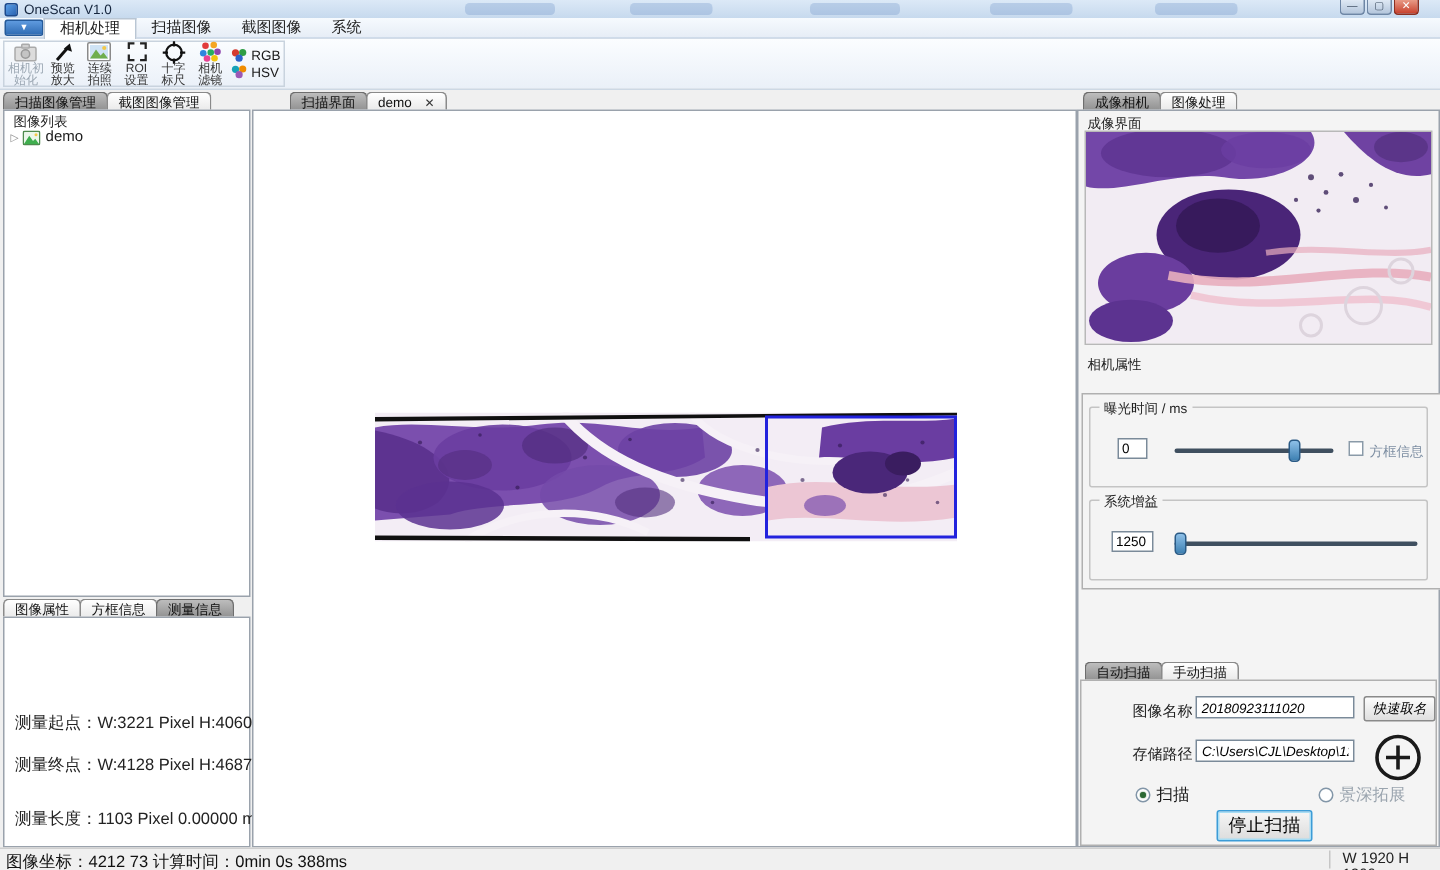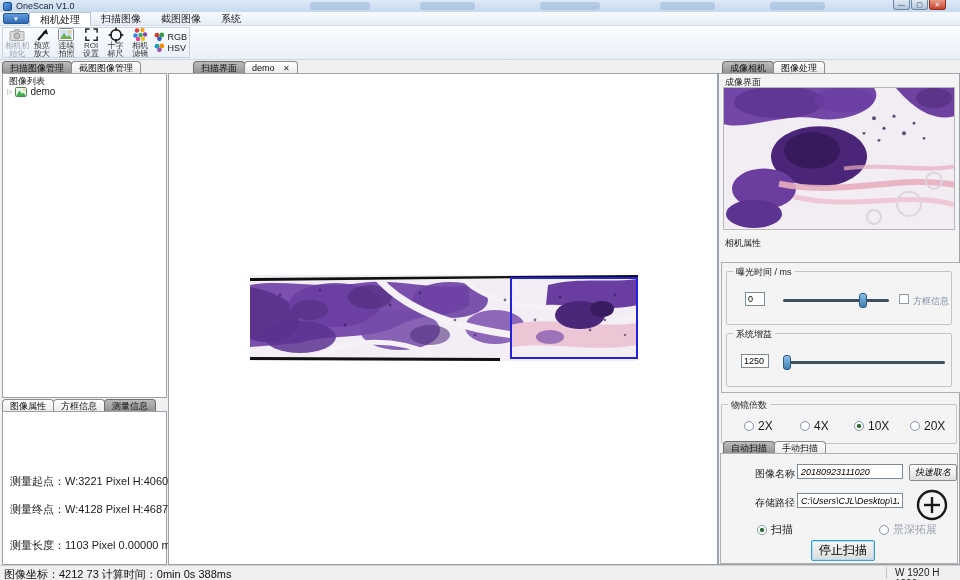--- a/index.html
+++ b/index.html
@@ -373,39 +373,20 @@
     </div>
     <div id="gain-box" class="groupbox">
       <div class="gb-label">系统增益</div>
       <input class="numfield" style="left: 14px; top: 20px; width: 28px;" value="1250">
       <div class="slider-track" style="left:56px;top:27px;width:162px">
         <div class="slider-thumb" style="left:0px"></div>
       </div>
     </div>
   </div>
 
-  <div id="magnification-box" class="groupbox">
-    <div class="gb-label" style="background:#f4f4f4">物镜倍数</div>
-    <div class="radio-item" style="left:22px;top:14px">
-      <span class="radio-dot"></span>
-      <span>2X</span>
-    </div>
-    <div class="radio-item" style="left:78px;top:14px">
-      <span class="radio-dot"></span>
-      <span>4X</span>
-    </div>
-    <div class="radio-item" style="left:132px;top:14px">
-      <span class="radio-dot sel"></span>
-      <span>10X</span>
-    </div>
-    <div class="radio-item" style="left:188px;top:14px">
-      <span class="radio-dot"></span>
-      <span>20X</span>
-    </div>
-  </div>
 
   <div id="scan-tabs" class="abs tabrow">
     <div class="tab active">自动扫描</div>
     <div class="tab">手动扫描</div>
   </div>
 
   <div id="scan-panel" class="abs">
     <div class="form-label" style="left:34px;top:13px">图像名称：</div>
     <input class="textfield" style="left: 76px; top: 10px; width: 106px;" value="20180923111020">
     <button id="quick-name-button">快速取名</button>

